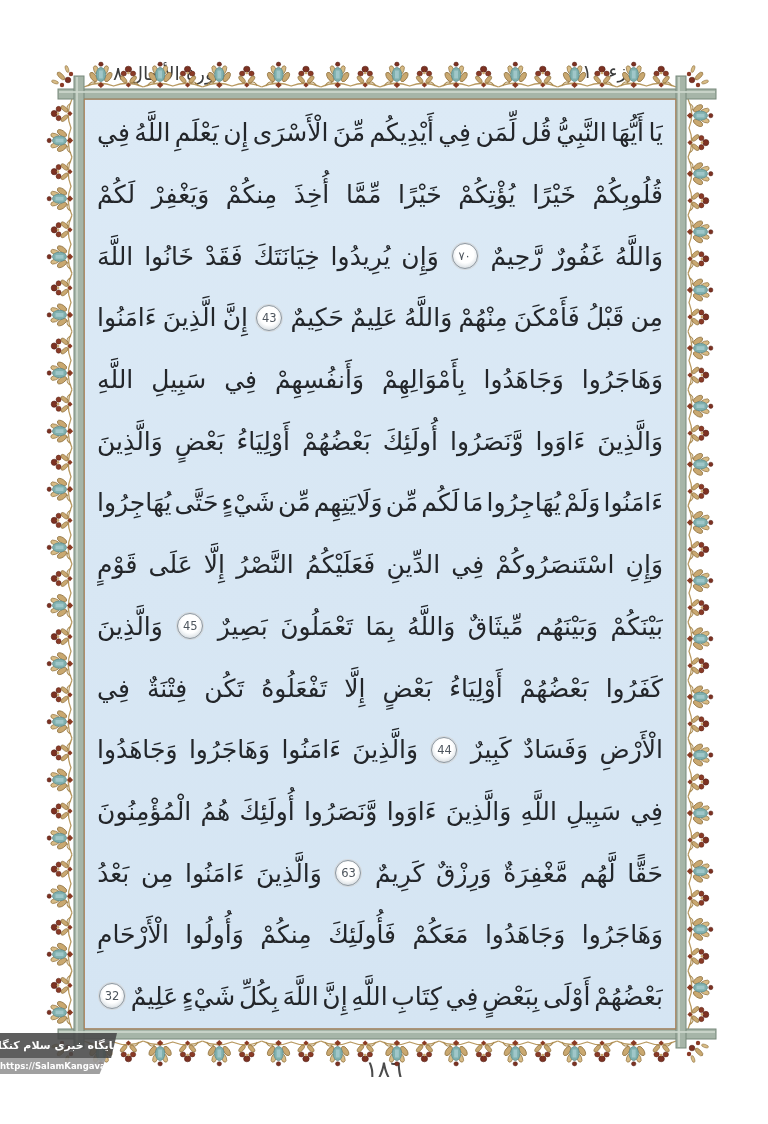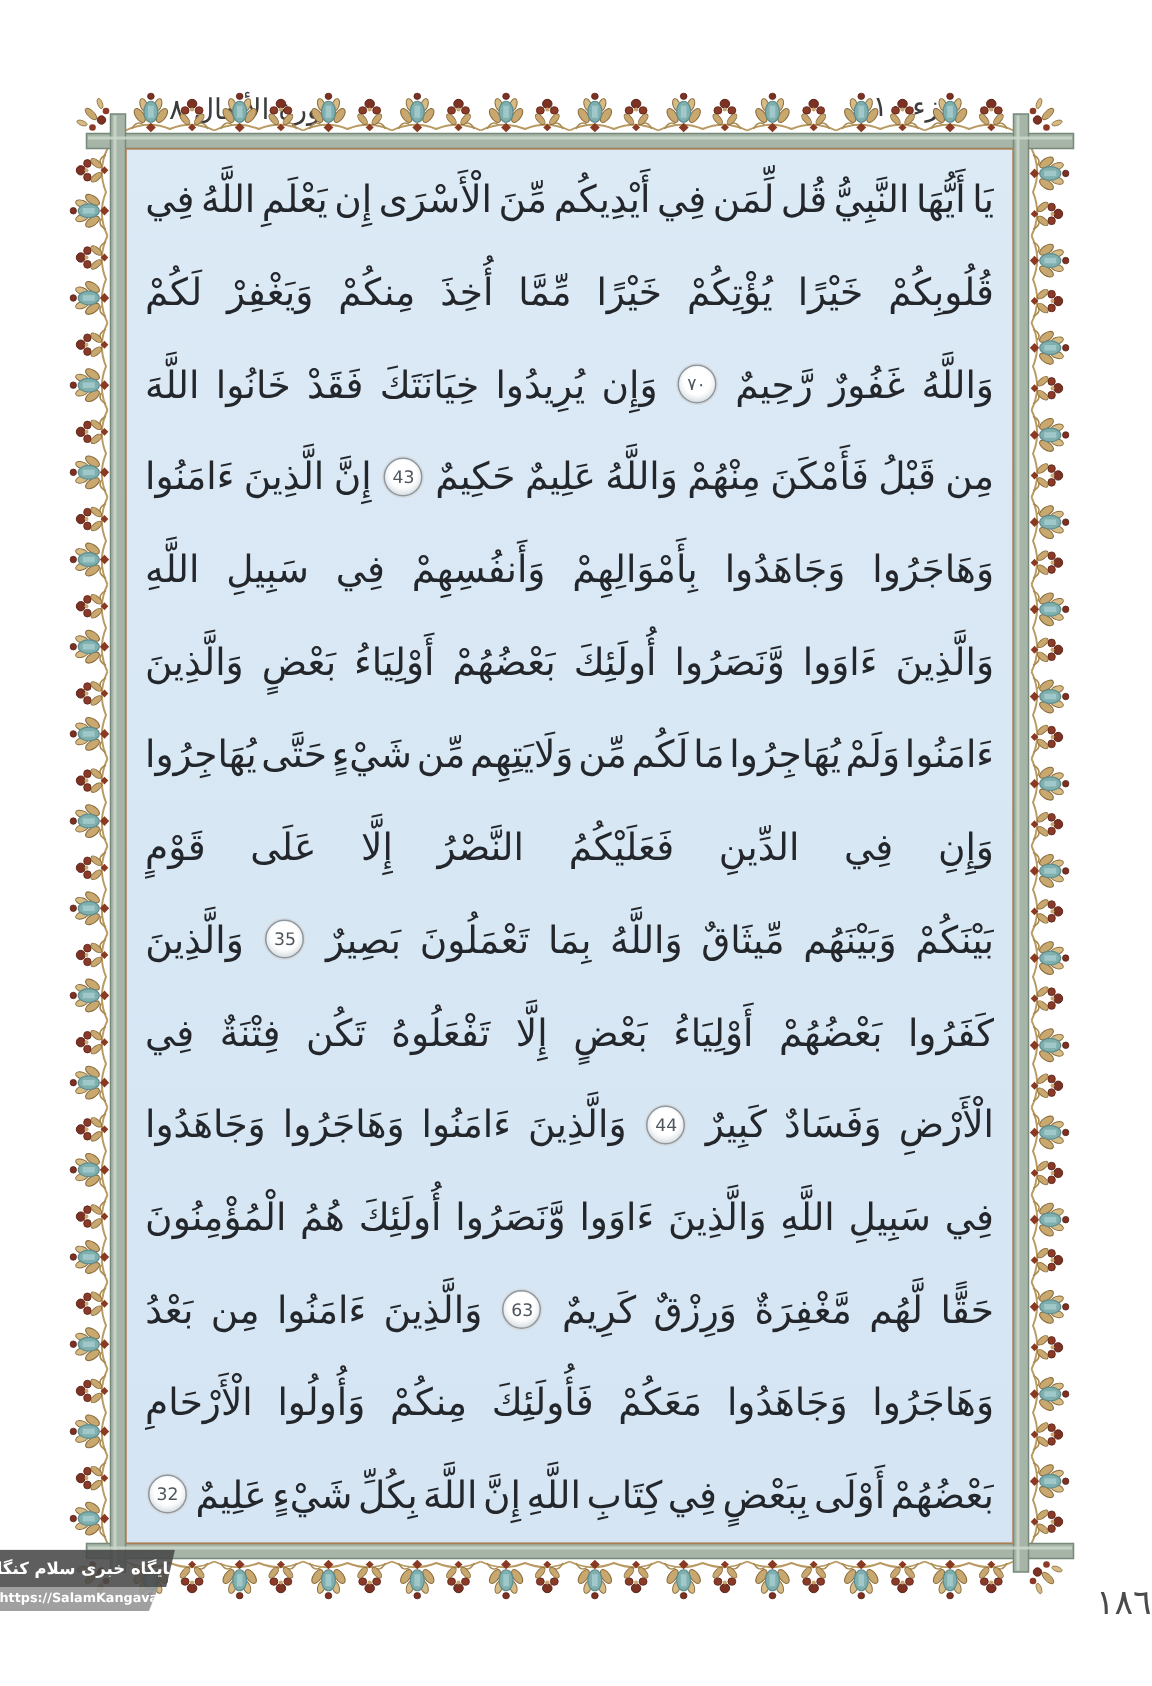--- a/index.html
+++ b/index.html
@@ -18,21 +18,21 @@
          direction:rtl;font-size:25px;color:#23262a;white-space:nowrap;overflow:hidden;}
   .qline .w{display:inline-block;}
   .ayah{flex:0 0 auto;width:24px;height:24px;border-radius:50%;
         background:radial-gradient(circle at 50% 42%,#ffffff 48%,#eef1f3 62%,#cfd5da 82%,#b9c0c6 100%);
         border:1.4px solid #8f979e;box-shadow:0 0 0 1px #d5dade;
         display:flex;align-items:center;justify-content:center;
         font-size:11.5px;color:#4e565e;margin:0 2px;}
   
   .frame-svg{position:absolute;left:0;top:0;z-index:3;pointer-events:none;}
   
-  .pagenum{position:absolute;left:0;right:0;top:1056px;text-align:right;
+  .pagenum{position:absolute;left:0;right:0;top:1056px;text-align:center;
            font-size:23px;color:#4b4b4b;letter-spacing:2px;z-index:2;}
   
   .wm1{position:absolute;left:0;top:1033px;width:117px;height:25px;line-height:25px;
        background:rgba(72,72,72,.88);color:#ffffff;font-size:11px;font-weight:bold;
        text-align:center;direction:rtl;white-space:nowrap;z-index:5;
        clip-path:polygon(0 0,100% 0,95% 100%,0 100%);}
   .wm2{position:absolute;left:0;top:1058px;width:106px;height:16px;line-height:16px;
        background:rgba(152,152,152,.92);color:#ffffff;font-size:8.5px;font-weight:bold;
        text-align:center;direction:ltr;white-space:nowrap;z-index:5;
        clip-path:polygon(0 0,100% 0,94% 100%,0 100%);}
@@ -125,37 +125,38 @@
           <span class="w">لَكُم</span>
           <span class="w">مِّن</span>
           <span class="w">وَلَايَتِهِم</span>
           <span class="w">مِّن</span>
           <span class="w">شَيْءٍ</span>
           <span class="w">حَتَّى</span>
           <span class="w">يُهَاجِرُوا</span>
         </div>
         <div class="qline">
           <span class="w">وَإِنِ</span>
+          <span class="w">اسْتَنصَرُوكُمْ</span>
           <span class="w">فِي</span>
           <span class="w">الدِّينِ</span>
           <span class="w">فَعَلَيْكُمُ</span>
           <span class="w">النَّصْرُ</span>
           <span class="w">إِلَّا</span>
           <span class="w">عَلَى</span>
           <span class="w">قَوْمٍ</span>
         </div>
         <div class="qline">
           <span class="w">بَيْنَكُمْ</span>
           <span class="w">وَبَيْنَهُم</span>
           <span class="w">مِّيثَاقٌ</span>
           <span class="w">وَاللَّهُ</span>
           <span class="w">بِمَا</span>
           <span class="w">تَعْمَلُونَ</span>
           <span class="w">بَصِيرٌ</span>
-          <span class="ayah">35</span>
+          <span class="ayah">45</span>
           <span class="w">وَالَّذِينَ</span>
         </div>
         <div class="qline">
           <span class="w">كَفَرُوا</span>
           <span class="w">بَعْضُهُمْ</span>
           <span class="w">أَوْلِيَاءُ</span>
           <span class="w">بَعْضٍ</span>
           <span class="w">إِلَّا</span>
           <span class="w">تَفْعَلُوهُ</span>
           <span class="w">تَكُن</span>

